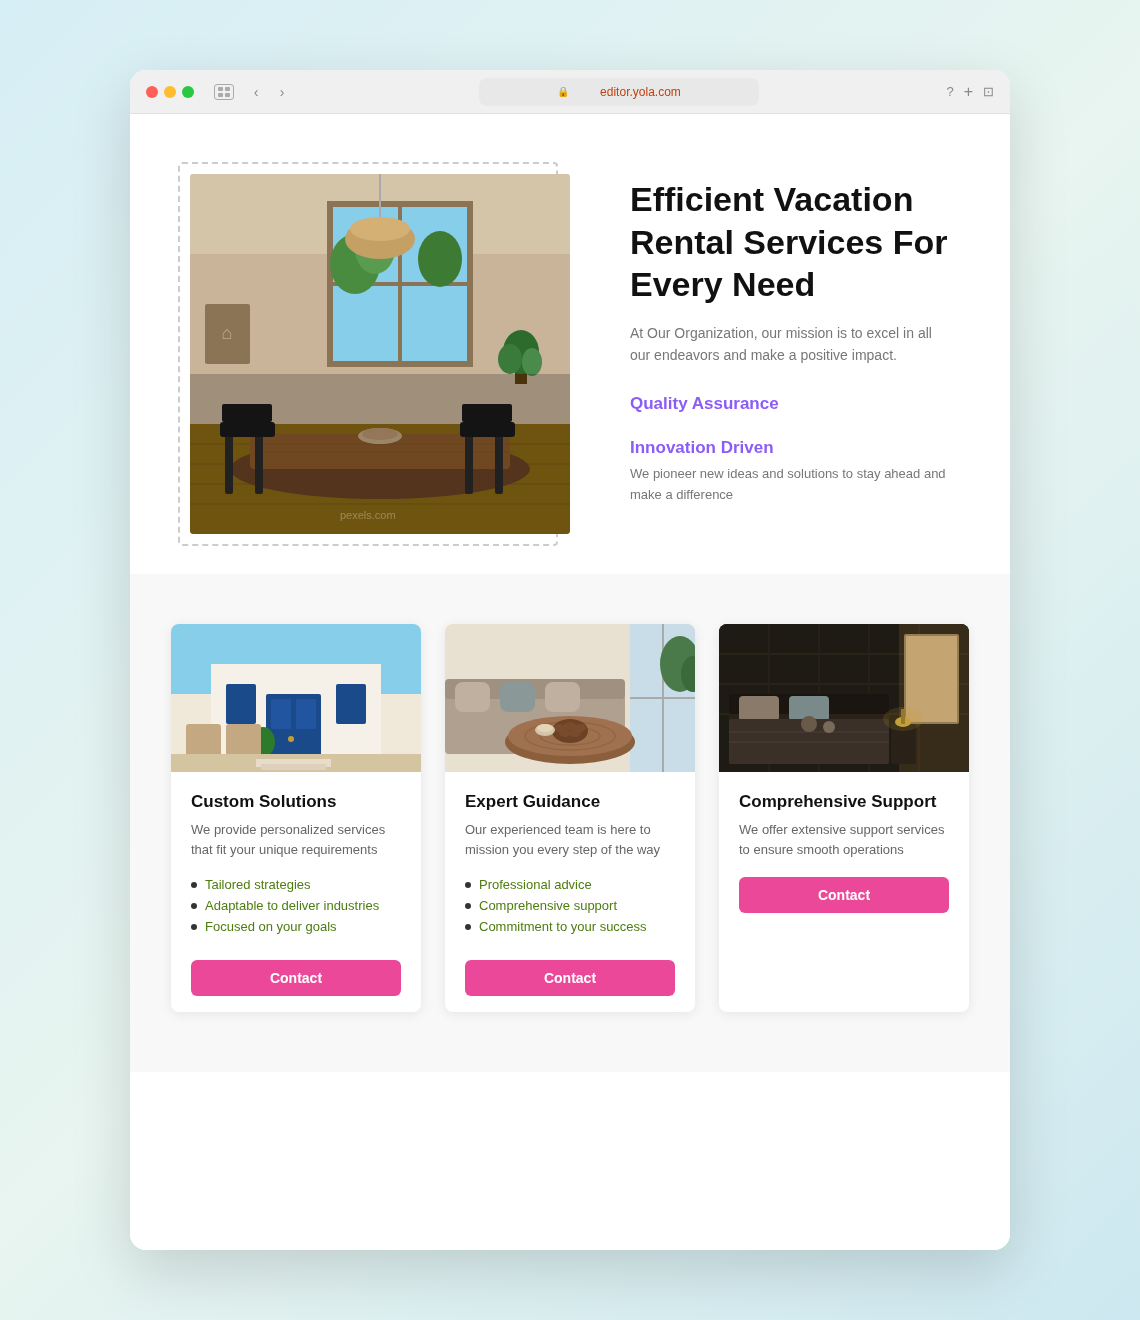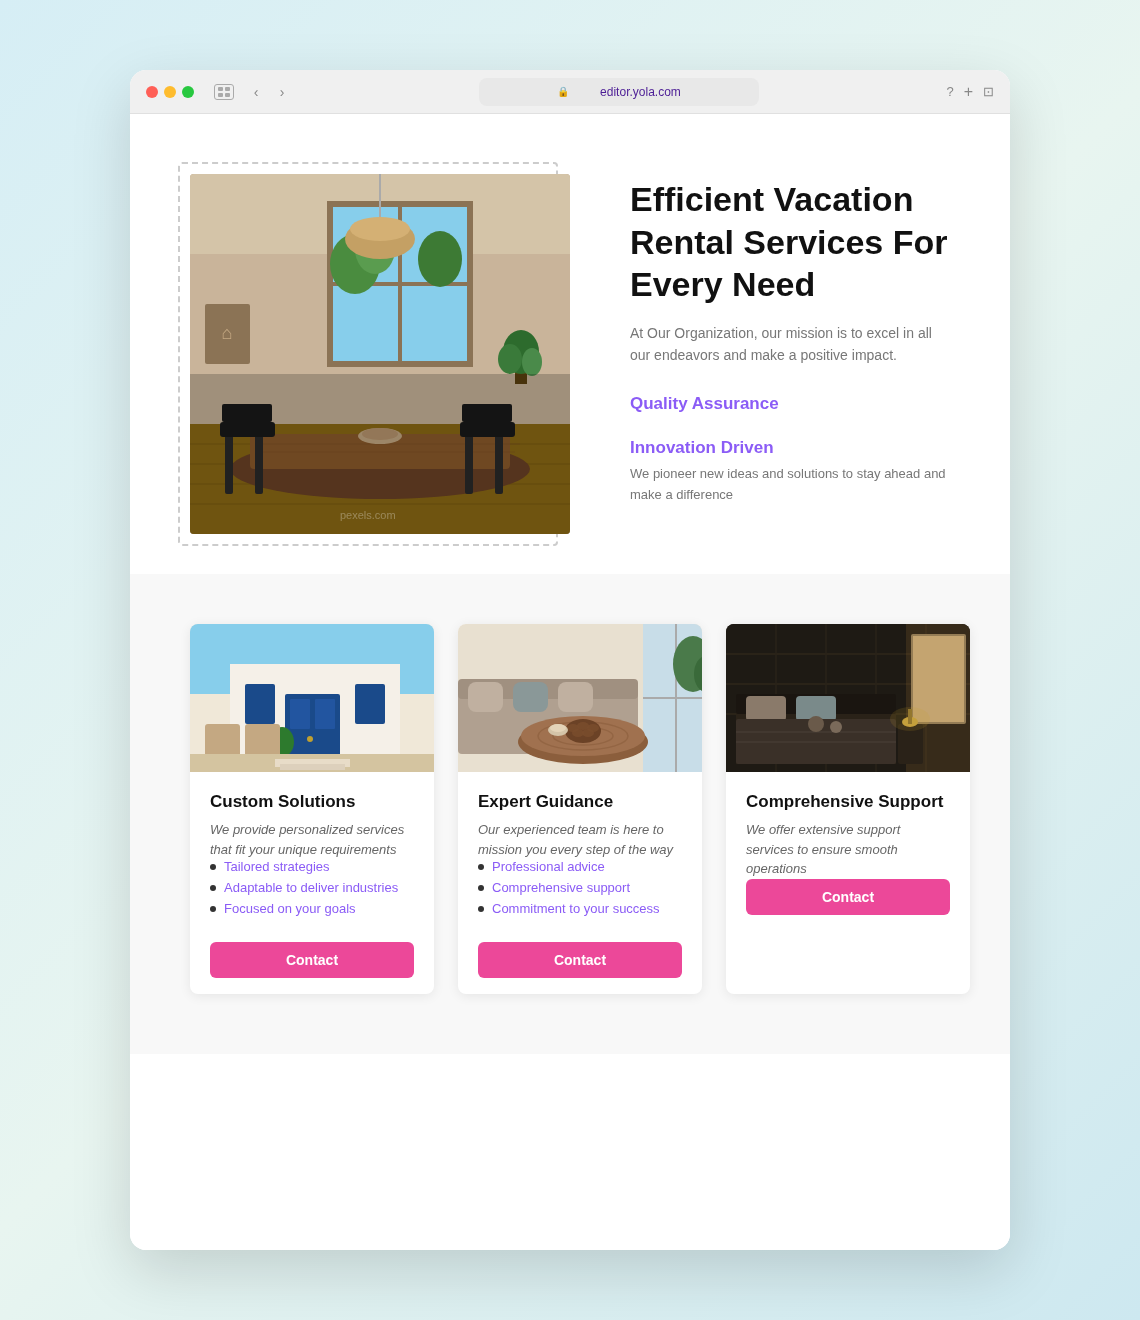--- a/index.html
+++ b/index.html
@@ -94,21 +94,21 @@
       width: 280px;
       display: flex;
       align-items: center;
       justify-content: center;
       gap: 6px;
       padding: 0 10px;
     }
 
     .address-text {
       font-size: 12px;
-      color: #4c1d95;
+      color: #c2410c;
       margin-left: 24px;
     }
 
     .toolbar-right {
       display: flex;
       gap: 10px;
       align-items: center;
       color: #888;
       font-size: 14px;
     }
@@ -196,21 +196,21 @@
 
     .feature-description {
       font-size: 13px;
       color: #777;
       line-height: 1.6;
     }
 
     
     .cards-section {
       background: #f8f8f8;
-      padding: 50px 40px 60px 60px;
+      padding: 50px 40px 60px 40px;
     }
 
     .cards-grid {
       display: flex;
       gap: 24px;
       justify-content: center;
     }
 
     .card {
       background: #ffffff;
@@ -239,32 +239,32 @@
       font-size: 17px;
       font-weight: 700;
       color: #111;
       margin-bottom: 8px;
     }
 
     .card-description {
       font-size: 13px;
       color: #666;
       line-height: 1.5;
-      font-style: italic;
+      margin-bottom: 18px;
     }
 
     .card-list {
       list-style: none;
       margin-bottom: 20px;
       flex: 1;
     }
 
     .card-list li {
       font-size: 13px;
-      color: #8b5cf6;
+      color: #4d7c0f;
       display: flex;
       align-items: center;
       gap: 8px;
       margin-bottom: 6px;
     }
 
     .bullet {
       width: 6px;
       height: 6px;
       background: #333;

